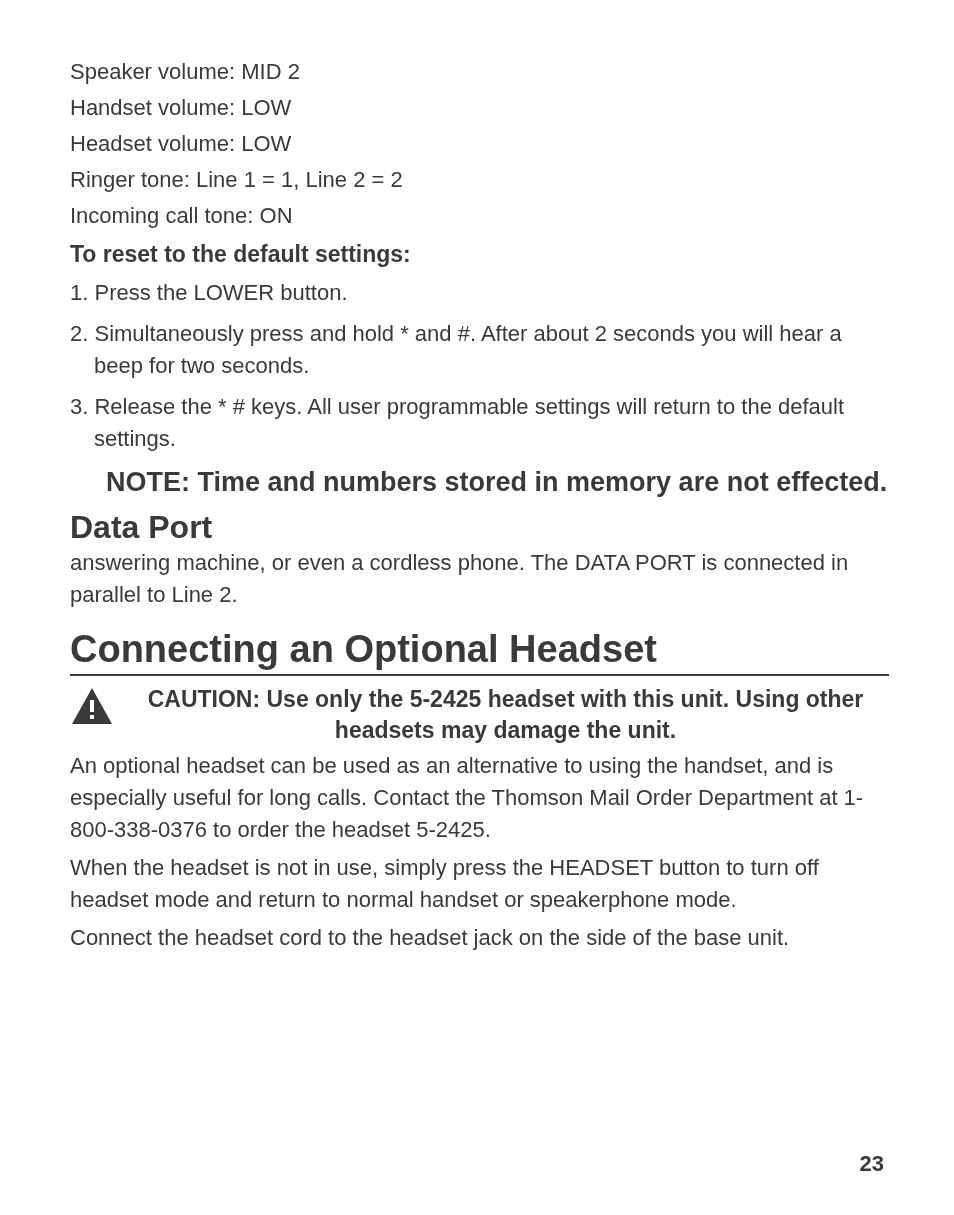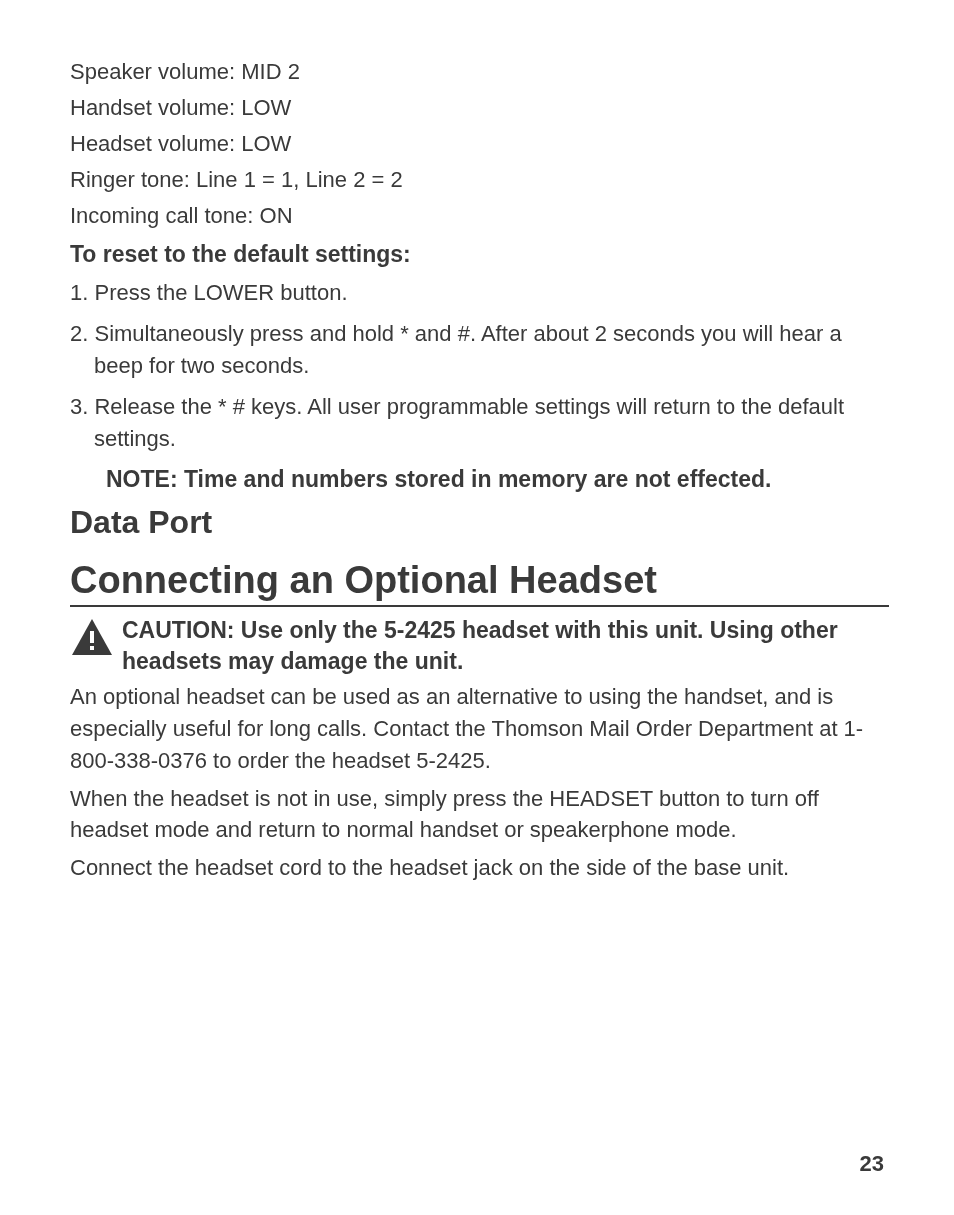--- a/index.html
+++ b/index.html
@@ -34,21 +34,21 @@
   }
   ol.steps li {
     font-size: 22px;
     line-height: 1.48;
     margin-bottom: 8px;
     padding-left: 24px;
     text-indent: -24px;
   }
   .note {
     font-weight: bold;
-    font-size: 23px;
+    font-size: 27px;
     margin: 4px 0 4px 36px;
     line-height: 1.35;
   }
   h2.section {
     font-size: 32px;
     font-weight: bold;
     margin: 8px 0 0 0;
     line-height: 1.2;
   }
   .para {
@@ -71,20 +71,21 @@
   }
   .caution-block .icon {
     flex: 0 0 auto;
     margin-right: 8px;
     margin-top: 2px;
   }
   .caution-text {
     font-weight: bold;
     font-size: 23px;
     line-height: 1.35;
+    text-align: center;
   }
   .page-num {
     position: absolute;
     bottom: 38px;
     right: 70px;
     font-weight: bold;
     font-size: 22px;
   }
 </style>
 </head>
@@ -102,20 +103,21 @@
 
   <ol class="steps">
     <li>1. Press the LOWER button.</li>
     <li>2. Simultaneously press and hold * and #. After about 2 seconds you will hear a beep for two seconds.</li>
     <li>3. Release the * # keys. All user programmable settings will return to the default settings.</li>
   </ol>
 
   <p class="note">NOTE: Time and numbers stored in memory are not effected.</p>
 
   <h2 class="section">Data Port</h2>
+  <p class="para" style="margin-top:0;">answering machine, or even a cordless phone. The DATA PORT is connected in parallel to Line 2.</p>
 
   <h1 class="chapter">Connecting an Optional Headset</h1>
 
   <div class="caution-block">
     <span class="icon">
       <svg width="44" height="40" viewBox="0 0 44 40">
         <polygon points="22,2 42,38 2,38" fill="#3a3a3a"></polygon>
         <rect x="20" y="14" width="4" height="12" fill="#ffffff"></rect>
         <rect x="20" y="29" width="4" height="4" fill="#ffffff"></rect>
       </svg>

